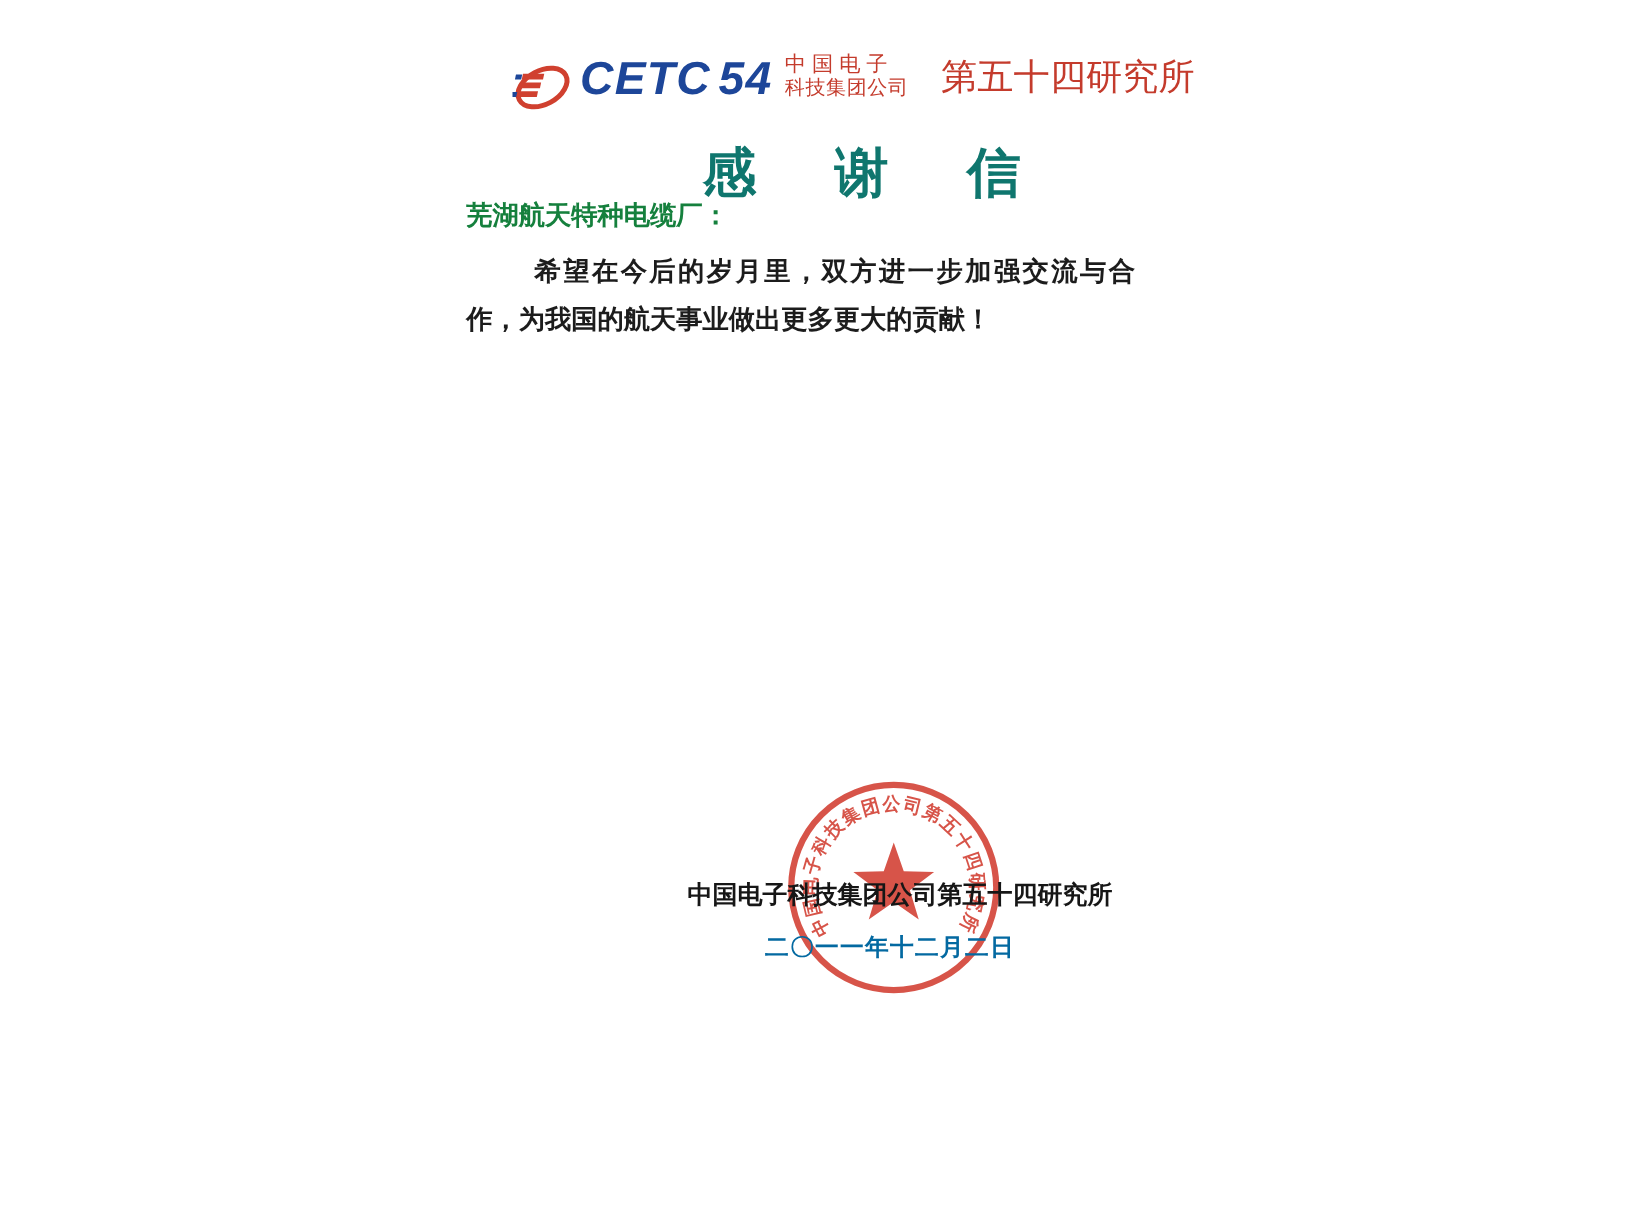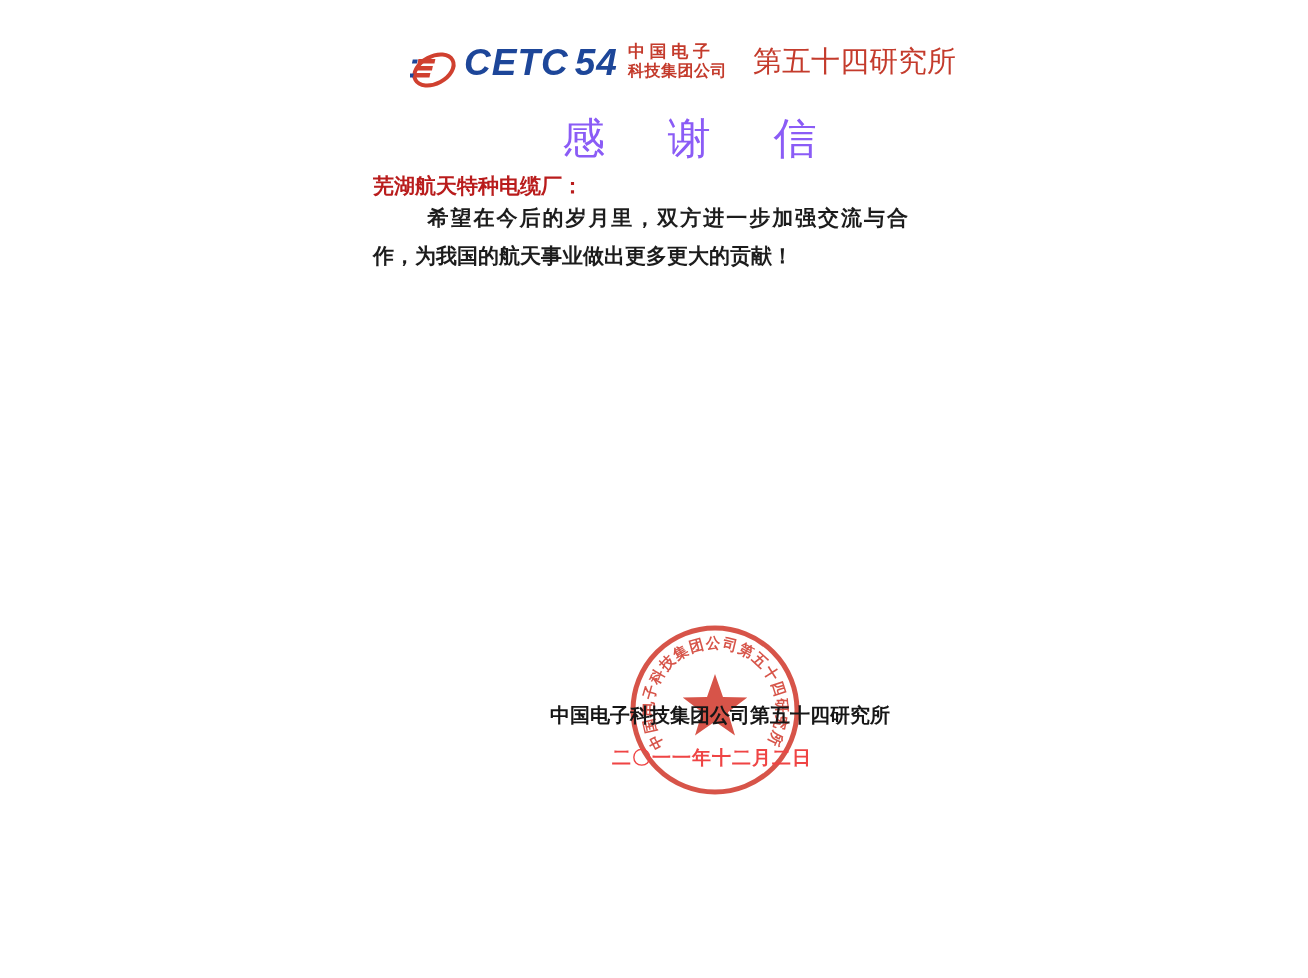--- a/index.html
+++ b/index.html
@@ -32,53 +32,53 @@
     font-weight: 700;
     font-style: italic;
     letter-spacing: 1px;
     font-family: "Liberation Sans", sans-serif;
   }
   .logo-number { margin-left: 6px; }
   .org-block {
     margin-left: 10px;
     width: 120px;
     color: #c43b2c;
-    font-weight: 700;
+    font-weight: 400;
     line-height: 19px;
     flex: 0 0 auto;
   }
   .org-line1 { display: flex; justify-content: space-between; font-size: 17px; }
   .org-line2 { font-size: 16px; letter-spacing: 0.5px; }
   .institute-name {
     margin-left: 5px;
     color: #c43b2c;
     font-size: 29px;
     font-weight: 400;
     letter-spacing: 0px;
   }
 
   
   .letter-title {
     position: absolute;
     left: 562px; top: 110px;
     font-family: "Liberation Serif", serif;
     font-size: 43px;
-    font-weight: 400;
+    font-weight: 700;
     letter-spacing: 26px;
-    color: #8b5cf6;
+    color: #0f766e;
     white-space: nowrap;
   }
 
   
   .recipient {
     position: absolute;
-    left: 373px; top: 172px;
+    left: 373px; top: 158px;
     font-size: 21px;
     font-weight: 700;
-    color: #b91c1c;
+    color: #15803d;
   }
   .letter-body {
     position: absolute;
     left: 373px; top: 199px;
     width: 535px;
     font-size: 21px;
     font-weight: 600;
     line-height: 38px;
     text-align: justify;
     text-justify: inter-character;
@@ -109,21 +109,21 @@
     color: #161616;
     white-space: nowrap;
     z-index: 2;
   }
   .sign-date {
     position: absolute;
     left: 612px; top: 745px;
     font-size: 19px;
     font-weight: 700;
     letter-spacing: 1px;
-    color: #ef4444;
+    color: #0369a1;
     white-space: nowrap;
     z-index: 2;
   }
 </style>
 </head>
 <body>
 
 <div class="page">
 
   <div class="letterhead">

